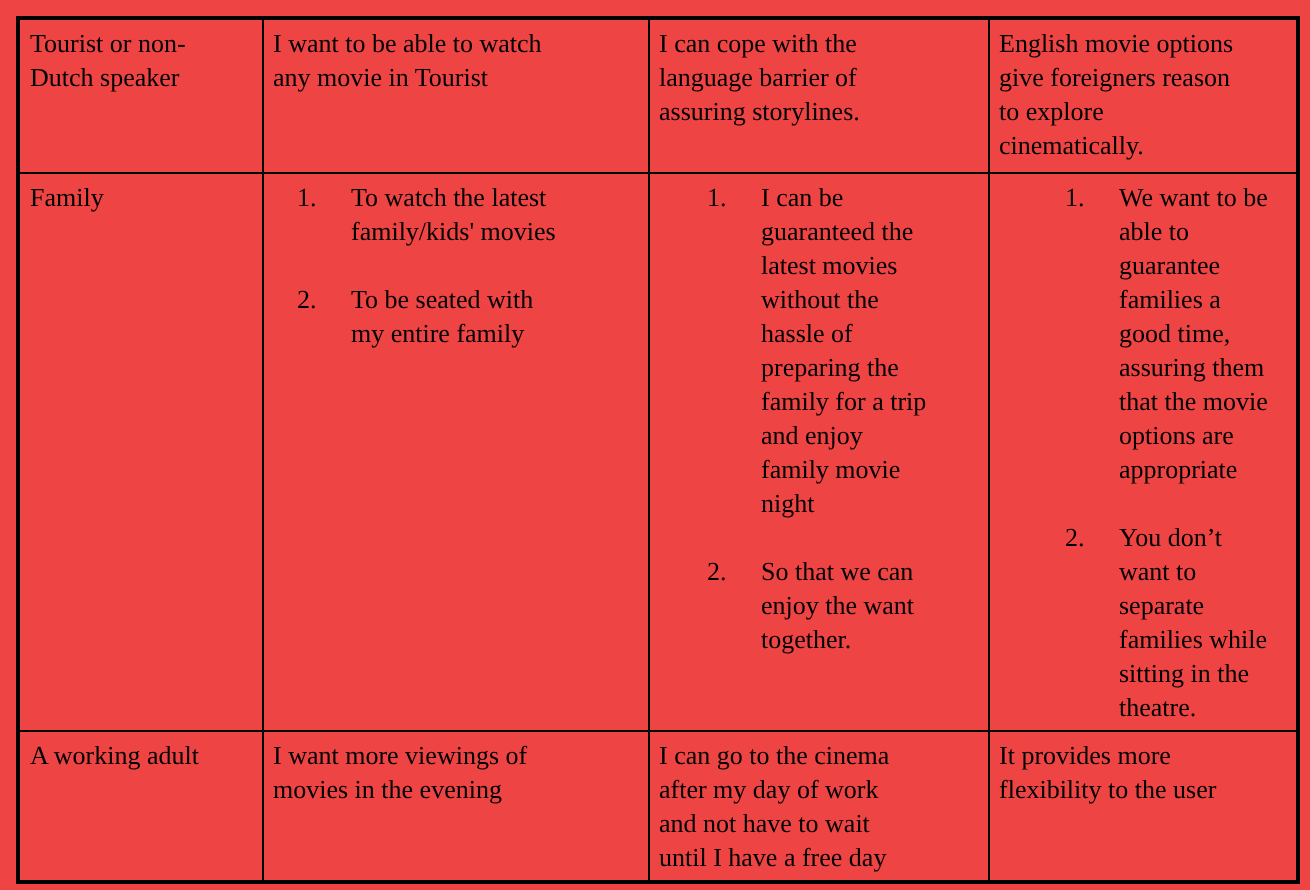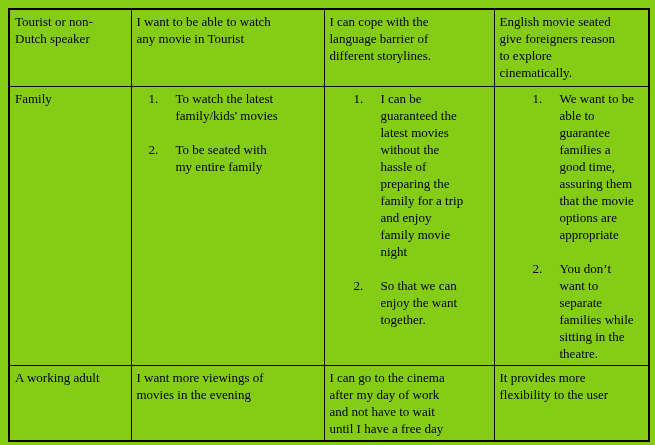--- a/index.html
+++ b/index.html
@@ -5,21 +5,21 @@
   * { margin: 0; padding: 0; box-sizing: border-box; }
   html, body {
     width: 655px; height: 445px;
     background: #ffffff;
     font-family: "Liberation Serif", "DejaVu Serif", serif;
     color: #000000;
   }
   .page {
     position: relative;
     width: 655px; height: 445px;
-    background: #84cc16;
+    background: #ef4444;
   }
   table.doc-table {
     position: absolute;
     left: 8px; top: 8px;
     width: 640px;
     border-collapse: collapse;
     table-layout: fixed;
     border: 2px solid #000000;
     font-size: 13px;
     line-height: 17px;
@@ -60,24 +60,24 @@
           <div class="cell-text">Tourist or non-
 Dutch speaker</div>
         </td>
         <td>
           <div class="cell-text">I want to be able to watch
 any movie in Tourist</div>
         </td>
         <td>
           <div class="cell-text">I can cope with the
 language barrier of
-different storylines.</div>
+assuring storylines.</div>
         </td>
         <td>
-          <div class="cell-text">English movie seated
+          <div class="cell-text">English movie options
 give foreigners reason
 to explore
 cinematically.</div>
         </td>
       </tr>
 
       <tr class="row-2">
         <td>
           <div class="cell-text">Family</div>
         </td>

